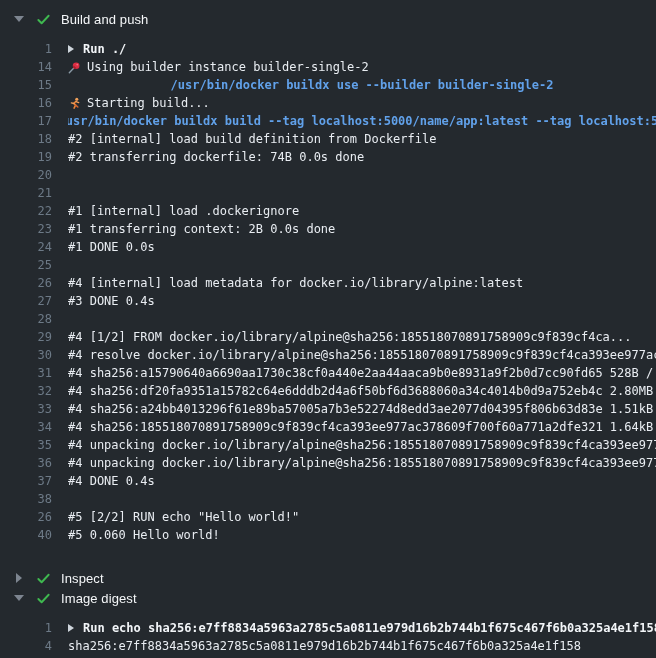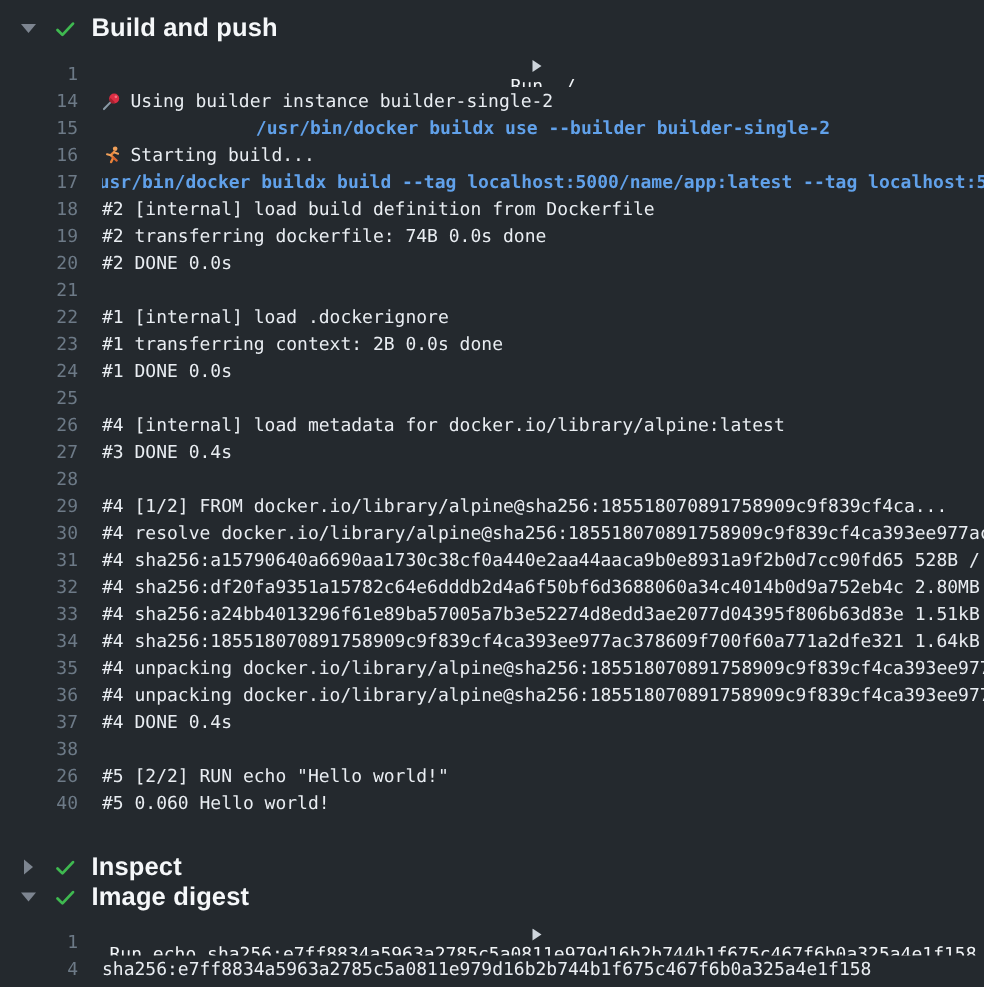--- a/index.html
+++ b/index.html
@@ -45,22 +45,22 @@
   .tri.expand {
     border-top: 4px solid transparent;
     border-bottom: 4px solid transparent;
     border-left: 6px solid var(--arrow);
     margin-right: 9px;
   }
   .chev-box { width: 10px; display: inline-flex; justify-content: center; }
   .check-box { margin-left: 12px; width: 15px; height: 15px; display: inline-flex; align-items: center; }
   .sec-title {
     margin-left: 10px;
-    font-size: 17px;
-    font-weight: bold;
+    font-size: 13px;
+    font-weight: normal;
     color: var(--header);
     letter-spacing: 0.1px;
   }
   .log-block { margin-top: 11px; }
   .line {
     display: flex;
     height: 18px;
     line-height: 18px;
     font-family: "DejaVu Sans Mono", monospace;
     font-size: 12px;
@@ -75,21 +75,21 @@
   .ct {
     margin-left: 16px;
     flex: 1;
     overflow: hidden;
     display: flex;
     align-items: center;
     color: var(--text);
   }
   .ct > span { white-space: pre; }
   .ct.command { color: var(--command); font-weight: bold; justify-content: center; }
-  .ct.group { color: var(--group); font-weight: normal; cursor: pointer; flex-direction: column; }
+  .ct.group { color: var(--group); font-weight: bold; cursor: pointer; }
   .emoji {
     display: inline-flex;
     width: 13px;
     height: 13px;
     margin-right: 6px;
     flex: 0 0 13px;
   }
   .emoji svg { display: block; }
 </style>
 </head>
@@ -119,21 +119,21 @@
       <div class="line"><span class="ln">16</span><span class="ct info"><span class="emoji"><svg width="13" height="13" viewBox="0 0 16 16" fill="none">
               <circle cx="10.8" cy="2.7" r="1.9" fill="#f0a05a"></circle>
               <path d="M10 5.2 L7.2 7.9 L9.3 9.9 L7.5 13.6" stroke="#e8833a" stroke-width="2" stroke-linecap="round" stroke-linejoin="round"></path>
               <path d="M10 5.6 L13.2 6.8" stroke="#f0a05a" stroke-width="1.6" stroke-linecap="round"></path>
               <path d="M7.3 8 L4.1 7.2" stroke="#f0a05a" stroke-width="1.6" stroke-linecap="round"></path>
               <path d="M9.4 10 L12.1 12.4" stroke="#d9662f" stroke-width="1.8" stroke-linecap="round"></path>
             </svg></span><span>Starting build...</span></span></div>
       <div class="line"><span class="ln">17</span><span class="ct command"><span>/usr/bin/docker buildx build --tag localhost:5000/name/app:latest --tag localhost:50</span></span></div>
       <div class="line"><span class="ln">18</span><span class="ct info"><span>#2 [internal] load build definition from Dockerfile</span></span></div>
       <div class="line"><span class="ln">19</span><span class="ct info"><span>#2 transferring dockerfile: 74B 0.0s done</span></span></div>
-      <div class="line"><span class="ln">20</span><span class="ct info"><span>#2 DONE 0.0s</span></span></div>
+      <div class="line"><span class="ln">20</span></div>
       <div class="line"><span class="ln">21</span><span class="ct info"><span></span></span></div>
       <div class="line"><span class="ln">22</span><span class="ct info"><span>#1 [internal] load .dockerignore</span></span></div>
       <div class="line"><span class="ln">23</span><span class="ct info"><span>#1 transferring context: 2B 0.0s done</span></span></div>
       <div class="line"><span class="ln">24</span><span class="ct info"><span>#1 DONE 0.0s</span></span></div>
       <div class="line"><span class="ln">25</span><span class="ct info"><span></span></span></div>
       <div class="line"><span class="ln">26</span><span class="ct info"><span>#4 [internal] load metadata for docker.io/library/alpine:latest</span></span></div>
       <div class="line"><span class="ln">27</span><span class="ct info"><span>#3 DONE 0.4s</span></span></div>
       <div class="line"><span class="ln">28</span><span class="ct info"><span></span></span></div>
       <div class="line"><span class="ln">29</span><span class="ct info"><span>#4 [1/2] FROM docker.io/library/alpine@sha256:185518070891758909c9f839cf4ca...</span></span></div>
       <div class="line"><span class="ln">30</span><span class="ct info"><span>#4 resolve docker.io/library/alpine@sha256:185518070891758909c9f839cf4ca393ee977ac37</span></span></div>

